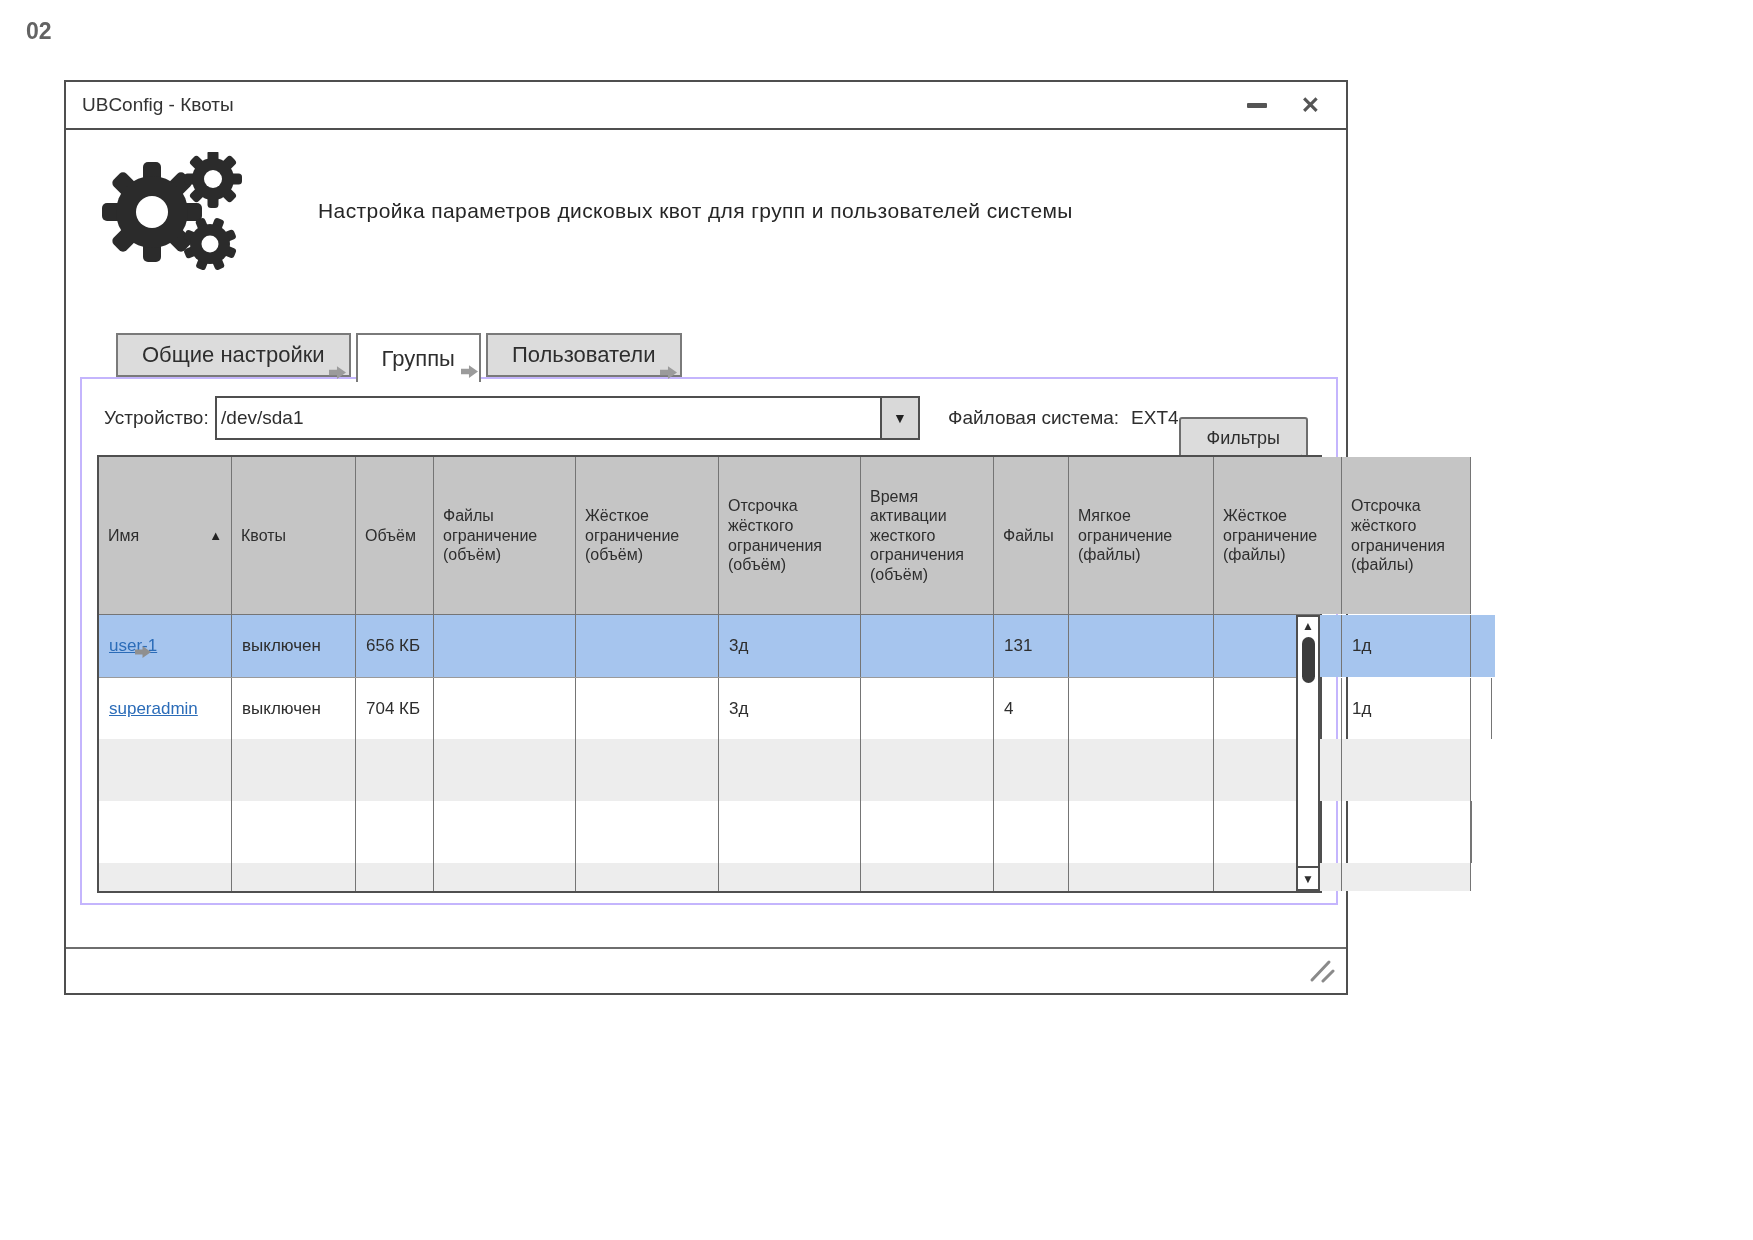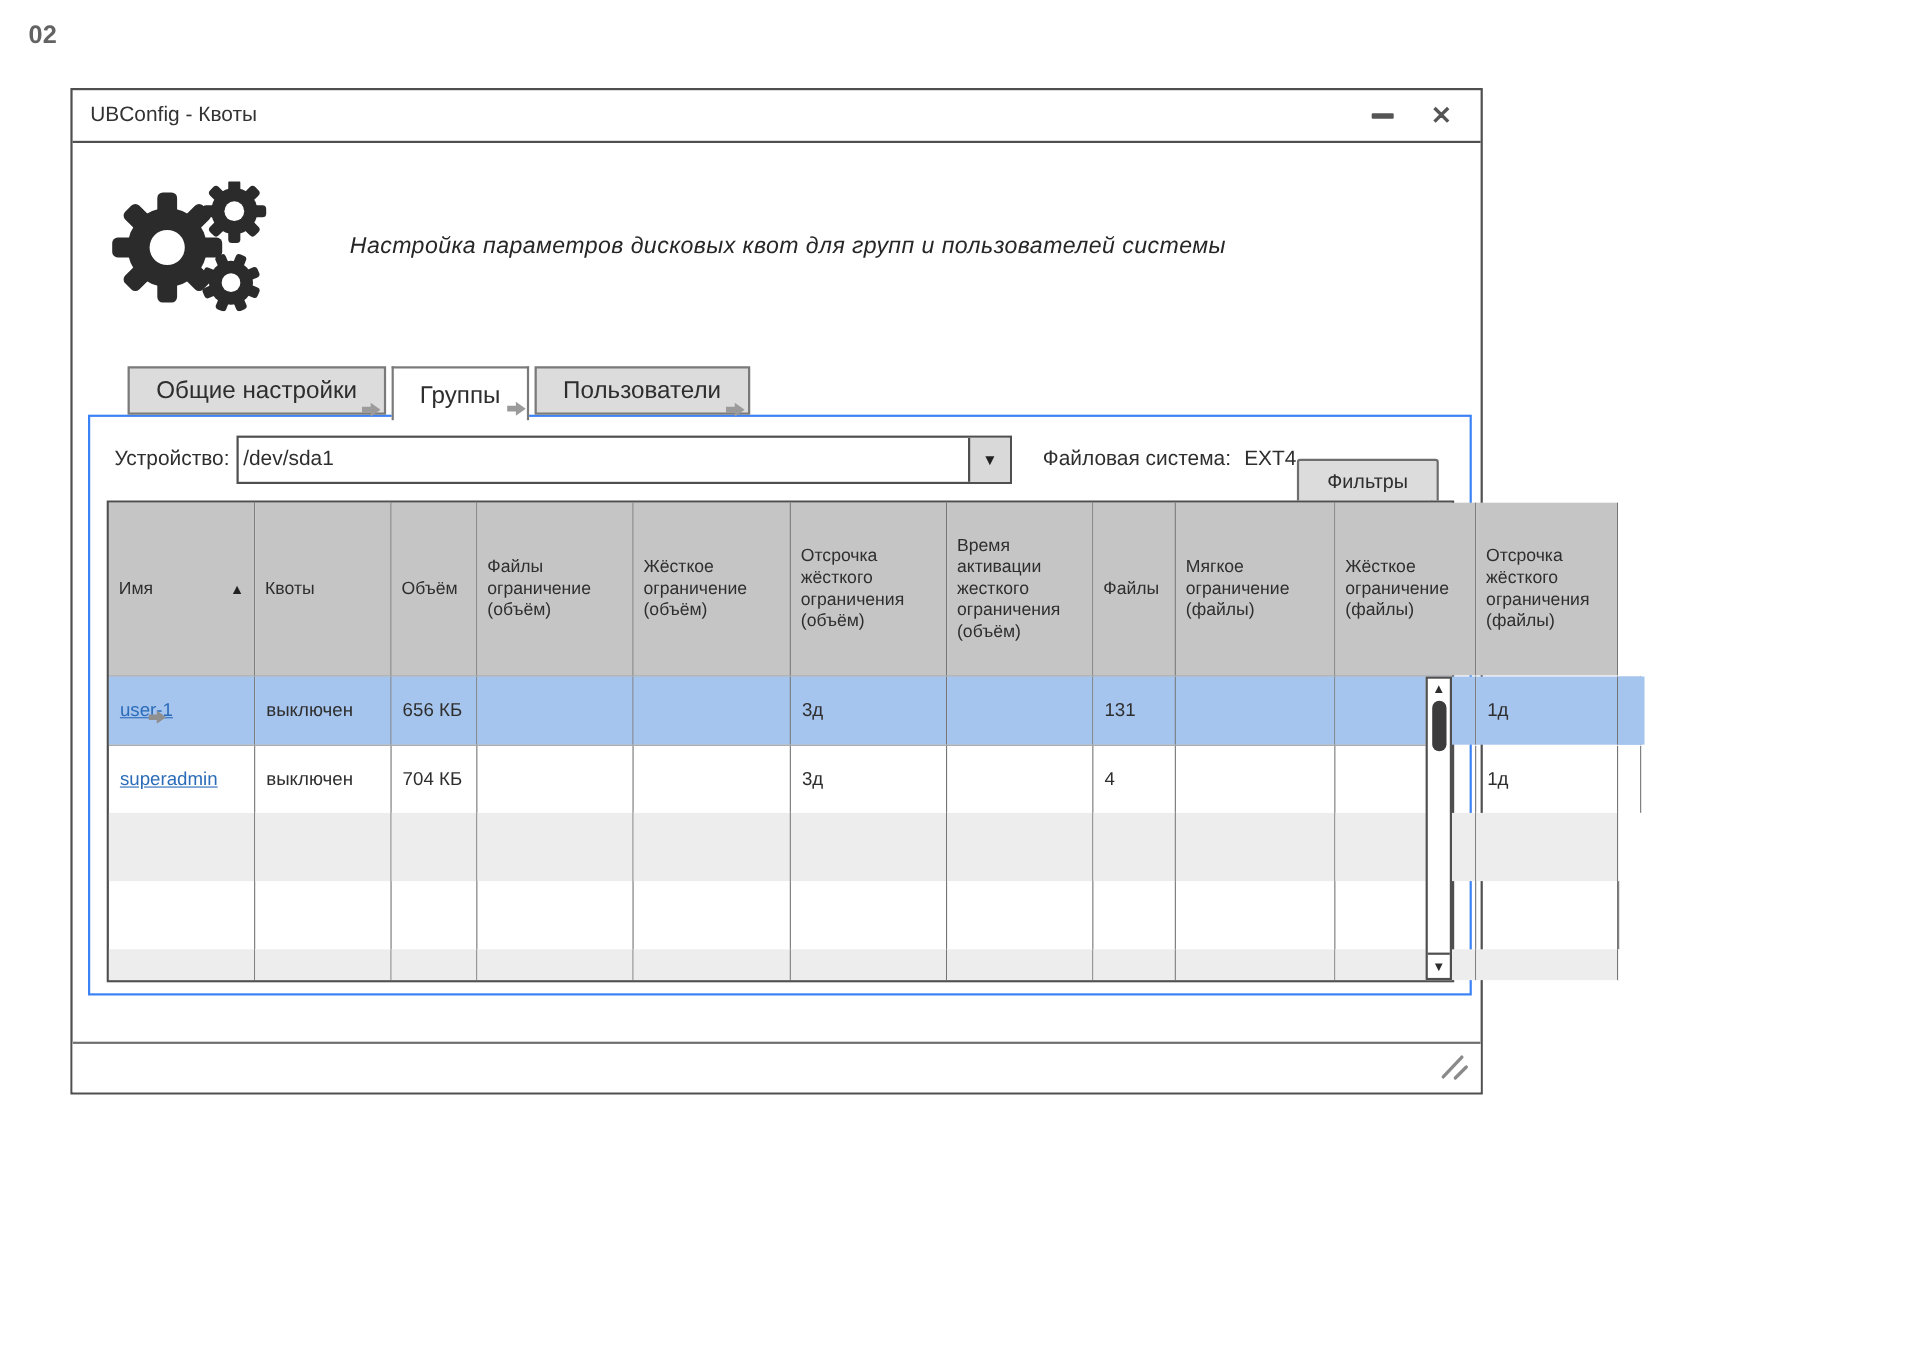--- a/index.html
+++ b/index.html
@@ -12,35 +12,35 @@
   .window { position:absolute; left:64px; top:80px; width:1284px; height:915px;
             border:2px solid #4f4f4f; background:#fff; }
   .titlebar { position:absolute; left:0; right:0; top:0; height:48px;
               border-bottom:2px solid #4f4f4f; display:flex; align-items:center; padding:0 16px; }
   .titlebar .title { font-size:19px; color:#333; flex:1; }
   .win-controls { display:flex; align-items:center; gap:34px; padding-right:10px; }
   .min-bar { width:20px; height:5px; background:#555; border-radius:1px; }
   .close-x { font-size:23px; font-weight:bold; color:#555; line-height:1; }
 
   
-  .hero { position:absolute; left:34px; top:81px; height:122px; display:flex; align-items:center;font-style:italic; }
+  .hero { position:absolute; left:34px; top:68px; height:122px; display:flex; align-items:center; }
   .desc { margin-left:66px; font-size:21px; letter-spacing:.4px; color:#262626; }
 
   
   .tabs { position:absolute; left:50px; top:251px; display:flex; align-items:flex-start; z-index:4; }
   .tab { position:relative; height:44px; background:#dcdcdc; border:2px solid #7a7a7a;
          padding:0 24px; display:flex; align-items:center; font-size:22px; margin-right:5px; }
   .tab.active { height:49px; background:#fff; border-bottom:none; z-index:6; }
   .link-arrow { line-height:0; }
   .tab .link-arrow { position:absolute; right:3px; bottom:-4px; }
   .tab.active .link-arrow { bottom:4px; right:1px; }
 
   
   .groupbox { position:absolute; left:14px; right:8px; top:295px; height:528px;
-              border:2px solid #3b82f6; background:#fff; z-index:3; }
+              border:2px solid #c4b5fd; background:#fff; z-index:3; }
 
   .device-row { position:absolute; left:22px; right:16px; top:16px; height:46px;
                 display:flex; align-items:center; }
   .dev-label { width:142px; font-size:19px; }
   .combo { width:900px; height:44px; border:2px solid #4f4f4f; background:#fff; display:flex; }
   .combo-value { flex:1; display:flex; align-items:center; padding:0 4px; font-size:19px;text-align:center; }
   .combo-btn { width:38px; background:#d9d9d9; border-left:2px solid #4f4f4f;
                display:flex; align-items:center; justify-content:center; font-size:14px; color:#222; }
   .fs { margin-left:28px; font-size:19px; white-space:nowrap; }
   .fs .fs-val { margin-left:12px; }

